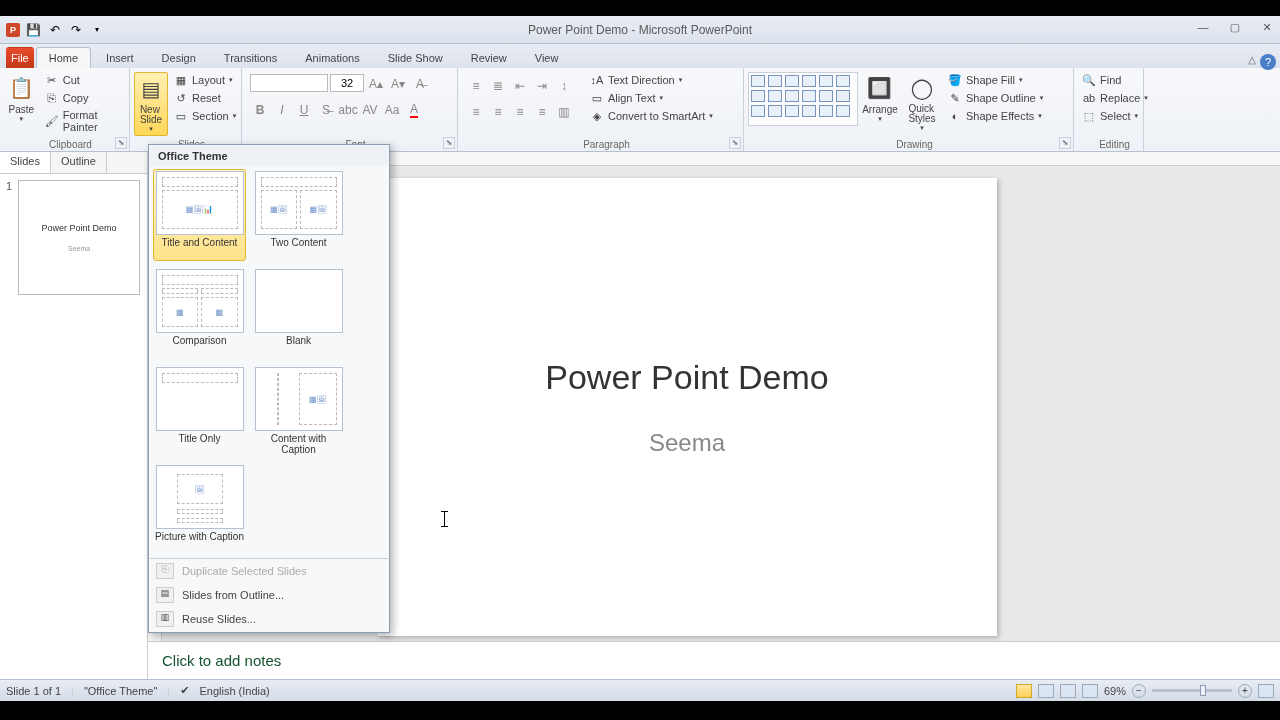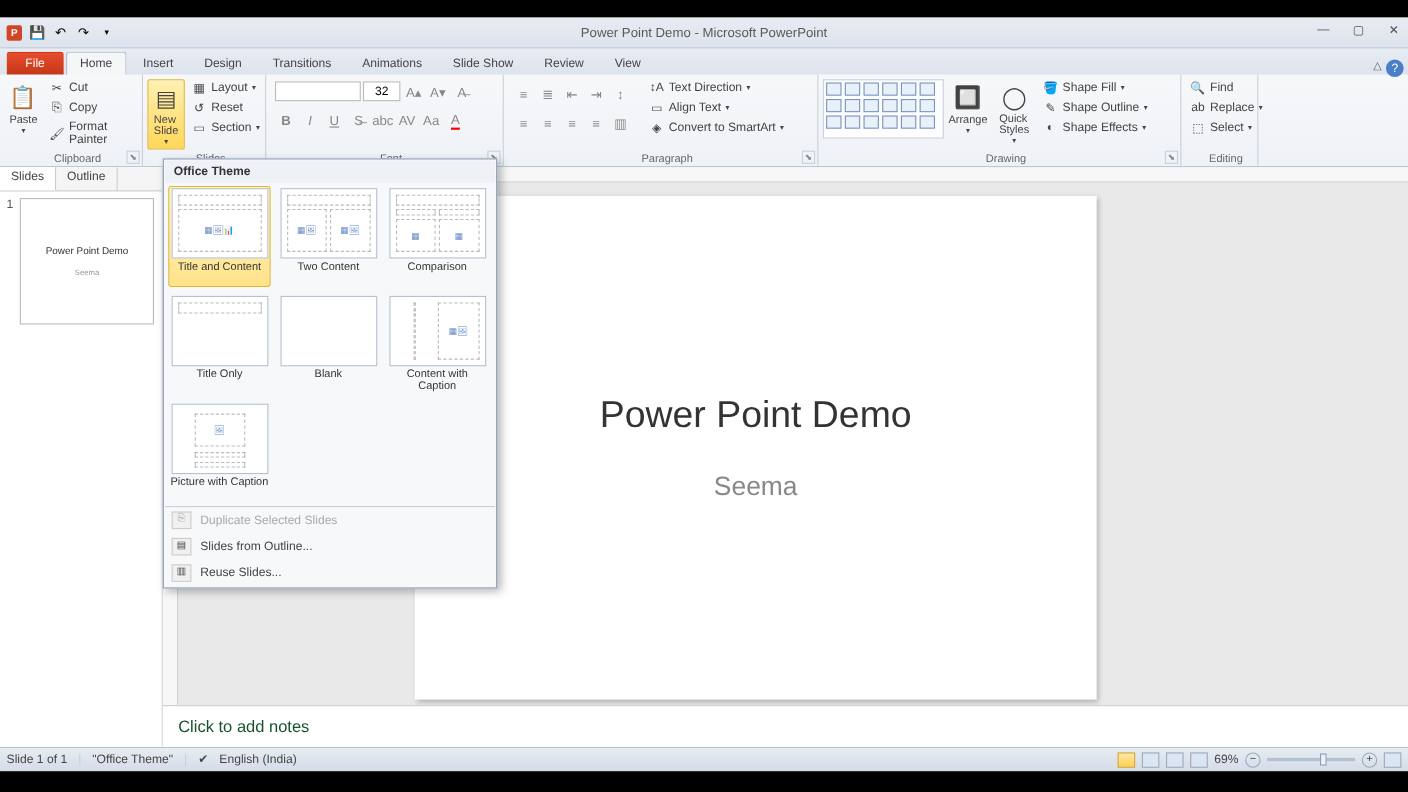--- a/index.html
+++ b/index.html
@@ -13,21 +13,21 @@
 .pp-logo { background: #d04727; color: #fff; width: 14px; height: 14px; font-size: 9px; border-radius: 2px; text-align: center; line-height: 14px; font-weight: bold; }
 .title-text { position: absolute; left: 50%; transform: translateX(-50%); font-size: 12px; color: #5a5a5a; }
 .win-controls { position: absolute; right: 4px; display: flex; gap: 14px; align-items: center; }
 .win-btn { width: 18px; height: 18px; font-size: 11px; color: #555; cursor: pointer; text-align: center; }
 .help-icon { position: absolute; right: 4px; top: 38px; width: 16px; height: 16px; background: #4a7ec9; color: #fff; border-radius: 50%; font-size: 11px; text-align: center; line-height: 16px; z-index: 5; }
 .win-up { position: absolute; right: 24px; top: 38px; font-size: 10px; color: #666; z-index: 5; }
 
 
 .ribbon-tabs { height: 24px; background: linear-gradient(#e8ecf3, #dde3ed); display: flex; align-items: flex-end; padding-left: 6px; gap: 2px; }
 .tab { padding: 4px 12px; font-size: 11px; color: #444; cursor: pointer; border: 1px solid transparent; border-bottom: none; }
-.tab.file { background: linear-gradient(#e84c2c, #c23817); color: #fff; border-radius: 3px 3px 0 0; padding: 4px 16px; }
+.tab.file { background: linear-gradient(#e84c2c, #c23817); color: #fff; border-radius: 3px 3px 0 0; padding: 4px 4px; }
 .tab.active { background: #f5f6f7; border: 1px solid #b5c0d0; border-bottom: 1px solid #f5f6f7; margin-bottom: -1px; border-radius: 3px 3px 0 0; }
 
 
 .ribbon { height: 84px; background: linear-gradient(#f7f8fa, #eef1f6); border-bottom: 1px solid #b5c0d0; display: flex; position: relative; }
 .group { border-right: 1px solid #c8d0dc; display: flex; flex-direction: column; position: relative; padding: 2px 4px 0; }
 .group-label { position: absolute; bottom: 1px; left: 12px; right: 0; text-align: center; font-size: 10px; color: #666; }
 .group-body { flex: 1; display: flex; align-items: flex-start; gap: 2px; padding-top: 2px; }
 .dlauncher { position: absolute; bottom: 2px; right: 2px; width: 12px; height: 12px; font-size: 8px; color: #888; border: 1px solid #c8d0dc; text-align: center; line-height: 10px; }
 .big-btn { display: flex; flex-direction: column; align-items: center; width: 40px; font-size: 10px; color: #444; padding: 2px; cursor: pointer; }
 .big-btn .ico { width: 28px; height: 28px; margin-bottom: 2px; display: flex; align-items: center; justify-content: center; font-size: 20px; }
@@ -64,21 +64,21 @@
 .slide { position: absolute; left: 215px; top: 12px; width: 620px; height: 458px; background: #fff; box-shadow: 2px 2px 5px rgba(0,0,0,.25); display: flex; flex-direction: column; align-items: center; justify-content: center; gap: 32px; }
 .slide-title { font-size: 34px; color: #333; font-weight: 400; }
 .slide-sub { font-size: 24px; color: #888; }
 .text-cursor { position: absolute; left: 282px; top: 345px; width: 1px; height: 16px; background: #000; }
 .text-cursor::before, .text-cursor::after { content:''; position:absolute; left:-3px; width:7px; height:1px; background:#000; }
 .text-cursor::before { top:0; } .text-cursor::after { bottom:0; }
 
 .notes { height: 38px; background: #fff; border-top: 1px solid #ccc; padding: 10px 14px; font-size: 15px; color: #14532d; }
 
 
-.layout-gallery { position: absolute; left: 148px; top: 128px; width: 304px; background: #f7f8fa; border: 1px solid #8a9db5; box-shadow: 3px 3px 8px rgba(0,0,0,.3); z-index: 100; padding: 1px; }
+.layout-gallery { position: absolute; left: 148px; top: 128px; width: 242px; background: #f7f8fa; border: 1px solid #8a9db5; box-shadow: 3px 3px 8px rgba(0,0,0,.3); z-index: 100; padding: 1px; }
 .gallery-header { font-size: 11px; font-weight: bold; padding: 4px 8px; color: #333; background: #eef1f6; }
 .gallery-grid { display: flex; flex-wrap: wrap; padding: 3px; gap: 6px; }
 .layout-item { width: 93px; display: flex; flex-direction: column; align-items: center; cursor: pointer; padding: 2px; }
 .layout-item.hover { background: linear-gradient(#fff5d0, #ffe38a); border: 1px solid #e0b730; border-radius: 3px; padding: 1px; }
 .layout-preview { width: 88px; height: 64px; background: #fff; border: 1px solid #b5c0d0; padding: 5px; display: flex; flex-direction: column; gap: 3px; }
 .lp-title { height: 10px; border: 1px dashed #bbb; }
 .lp-content { flex: 1; border: 1px dashed #bbb; display:flex; align-items:center; justify-content:center; }
 .lp-half { display: flex; gap: 3px; flex: 1; }
 .lp-half > div { flex: 1; border: 1px dashed #bbb; display:flex; align-items:center; justify-content:center; }
 .lp-icons { font-size: 8px; color: #6a8cc7; }
@@ -411,28 +411,28 @@
                 <span class="lp-icons">▦</span>
               </div>
               <div>
                 <span class="lp-icons">▦</span>
               </div>
             </div>
           </div>
         <div class="layout-label">Comparison</div>
       </div>
       <div class="layout-item">
+        <div class="layout-preview"></div>
+        <div class="layout-label">Blank</div>
+      </div>
+      <div class="layout-item">
         <div class="layout-preview">
             <div class="lp-title"></div>
           </div>
         <div class="layout-label">Title Only</div>
-      </div>
-      <div class="layout-item">
-        <div class="layout-preview"></div>
-        <div class="layout-label">Blank</div>
       </div>
       <div class="layout-item">
         <div class="layout-preview">
             <div class="lp-half" style="flex:1;">
               <div style="border:none;display:flex;flex-direction:column;gap:2px;">
                 <div class="lp-title" style="height:8px;"></div>
                 <div class="lp-title" style="flex:1;"></div>
               </div>
               <div>
                 <span class="lp-icons">▦🖼</span>

